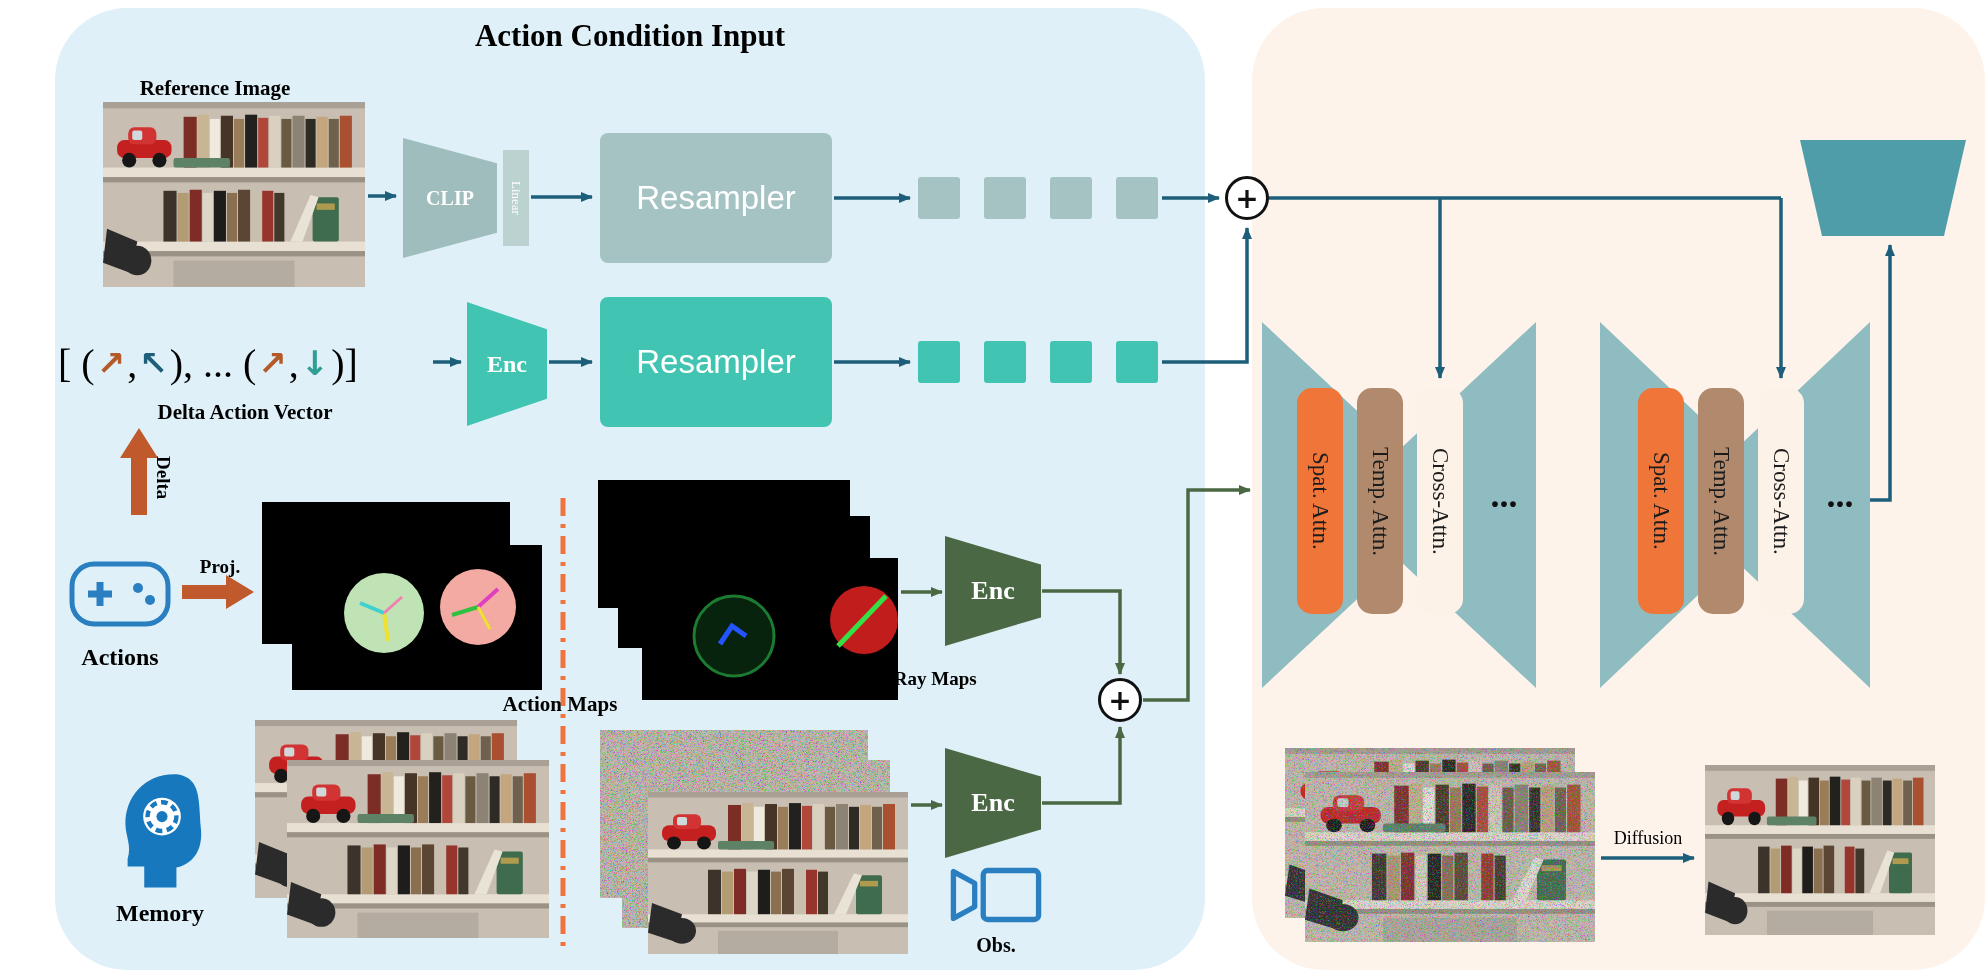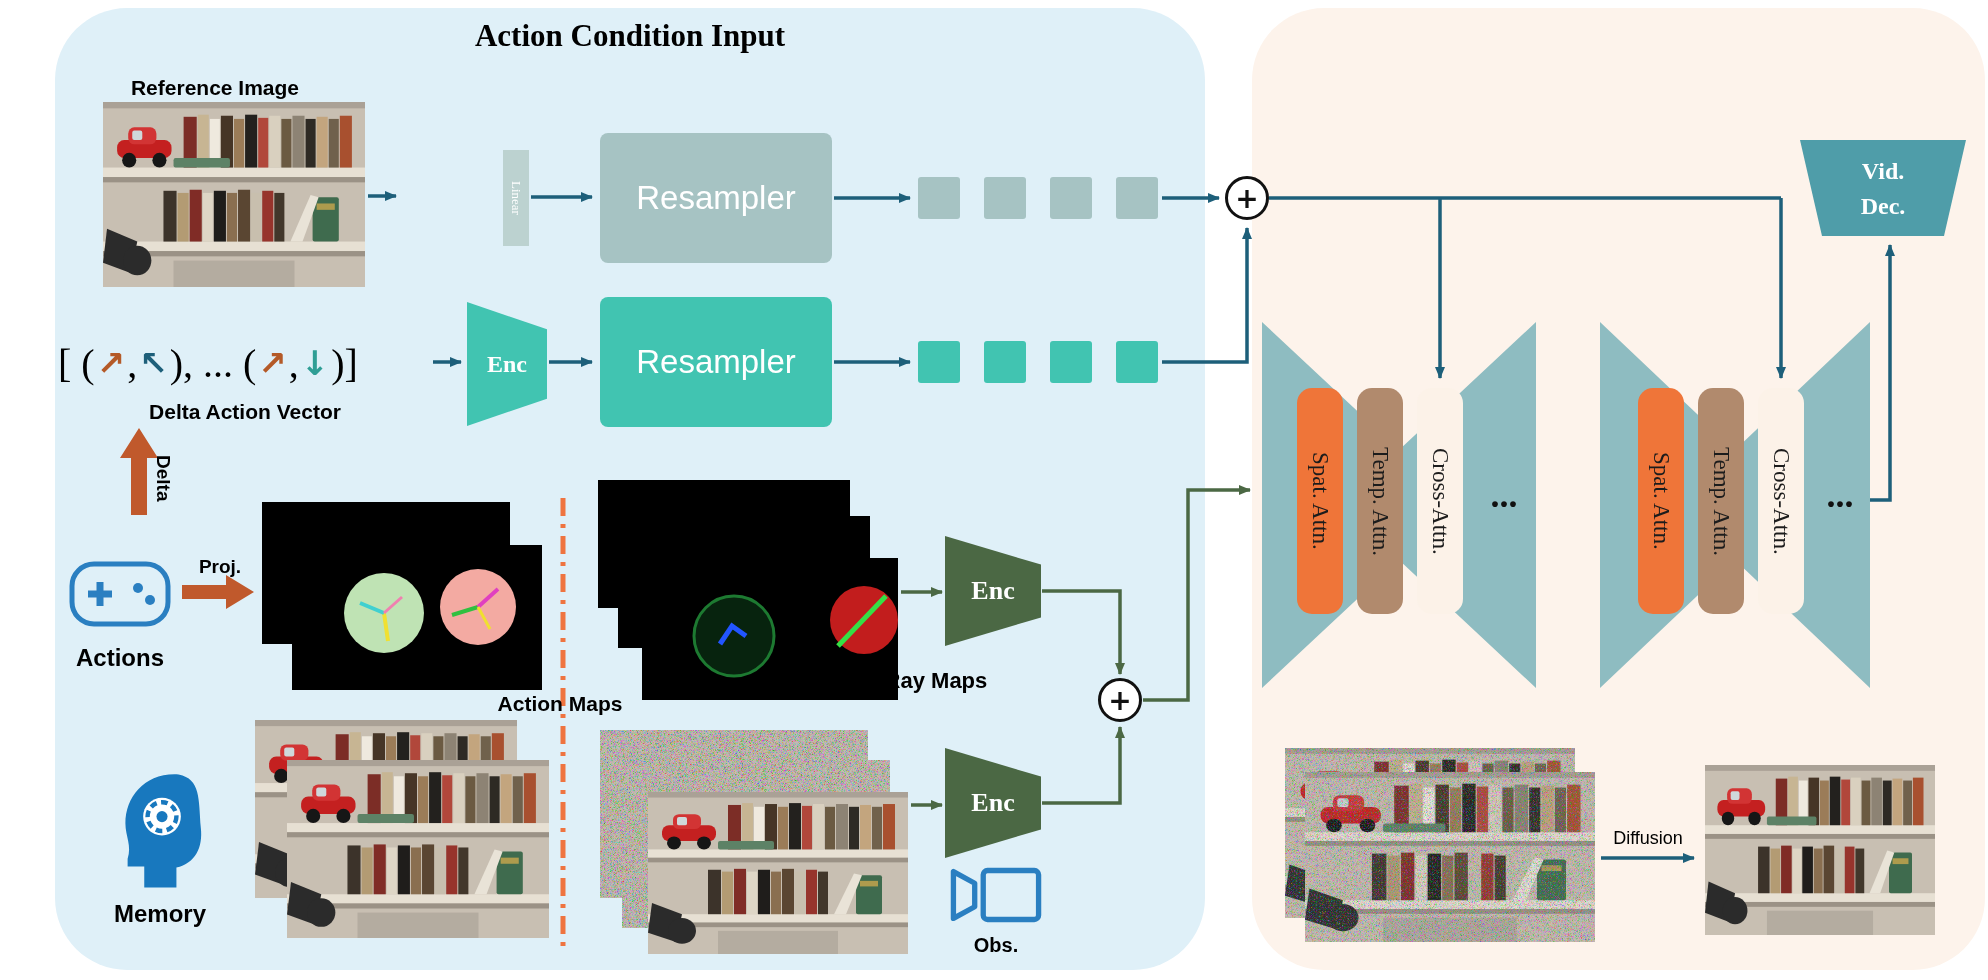--- a/index.html
+++ b/index.html
@@ -3,21 +3,21 @@
 <meta charset="utf-8">
 <style>
   html,body{margin:0;padding:0;background:#fff;}
   .canvas{position:relative;width:1988px;height:980px;background:#fff;overflow:hidden;
           font-family:"Liberation Serif",serif;}
   .panel{position:absolute;border-radius:72px;}
   .panel-left{left:55px;top:8px;width:1150px;height:962px;background:#dff0f8;}
   .panel-right{left:1252px;top:8px;width:733px;height:962px;background:#fdf3eb;}
   .title{position:absolute;font-weight:700;font-size:31px;color:#000;text-align:center;}
   .lbl{position:absolute;font-weight:700;color:#000;text-align:center;line-height:1.15;
-       font-family:Liberation Sans, sans-serif;}
+       font-family:Liberation Serif, serif;}
   .overlay{position:absolute;left:0;top:0;pointer-events:none;}
   .img{position:absolute;overflow:hidden;background:#c8bfb2;}
   .img svg{display:block;}
   .frame{position:absolute;background:#000;}
   .trap{position:absolute;display:flex;align-items:center;justify-content:center;
         color:#fff;font-weight:700;font-family:"Liberation Serif",serif;}
   .resampler{position:absolute;border-radius:8px;display:flex;align-items:center;justify-content:center;
              color:#fff;font-family:"Liberation Sans",sans-serif;font-size:33px;font-weight:400;}
   .sq{position:absolute;width:42px;height:42px;border-radius:3px;}
   .sq-gray{background:#a6c3c3;}
@@ -151,20 +151,24 @@
 
   <div class="title" style="left:330px;top:18px;width:600px;">Action Condition Input</div>
 
   <div class="lbl" style="left:90px;top:76px;width:250px;font-size:21px;">Reference Image</div>
   <div class="img" style="left:103px;top:102px;width:262px;height:185px;">
     <svg viewBox="0 0 260 175" preserveAspectRatio="none" width="100%" height="100%">
         <use href="#shelf"></use>
       </svg>
   </div>
 
+  <div class="trap" style="left:403px;top:138px;width:94px;height:120px;background:#9fbdbd;font-size:20px;
+       clip-path:polygon(0 0,100% 21%,100% 79%,0 100%);">
+    <span>CLIP</span>
+  </div>
   <div class="trap" style="left:503px;top:150px;width:26px;height:96px;background:#bcd2d0;">
     <span class="vtext" style="font-size:13px;font-weight:400;">Linear</span>
   </div>
   <div class="resampler" style="left:600px;top:133px;width:232px;height:130px;background:#a6c3c3;">
     <span>Resampler</span>
   </div>
   <div class="sq sq-gray" style="left:918px;top:177px;"></div>
   <div class="sq sq-gray" style="left:984px;top:177px;"></div>
   <div class="sq sq-gray" style="left:1050px;top:177px;"></div>
   <div class="sq sq-gray" style="left:1116px;top:177px;"></div>
@@ -229,21 +233,21 @@
   <div class="frame" style="left:642px;top:558px;width:256px;height:142px;">
     <svg viewBox="0 0 256 142" width="100%" height="100%">
       <circle cx="92" cy="78" r="40" fill="#07230e" stroke="#1d7a31" stroke-width="3"></circle>
       <polyline points="78,86 90,68 104,78" fill="none" stroke="#2255ff" stroke-width="5"></polyline>
       <circle cx="222" cy="62" r="34" fill="#c21d1d"></circle>
       <line x1="196" y1="88" x2="244" y2="38" stroke="#35e045" stroke-width="5"></line>
     </svg>
   </div>
 
   <div class="lbl" style="left:470px;top:692px;width:180px;font-size:21px;">Action Maps</div>
-  <div class="lbl" style="left:832px;top:668px;width:170px;font-size:22px;">&amp;&amp; Ray Maps</div>
+  <div class="lbl" style="left:832px;top:668px;width:170px;font-size:19px;">&amp;&amp; Ray Maps</div>
 
   <div class="trap" style="left:945px;top:536px;width:96px;height:110px;background:#4b6844;font-size:26px;
        clip-path:polygon(0 0,100% 26%,100% 74%,0 100%);">
     <span>Enc</span>
   </div>
 
   <svg style="position:absolute;left:112px;top:770px;" width="100" height="122" viewBox="0 0 90 110">
     <path d="M60 4 C30 2 12 24 12 48 C12 60 18 68 14 80 L14 87 H29 L29 106 H58 L58 88 C75 84 82 70 80 52 C78 26 80 8 60 4 Z" fill="#1878be"></path>
     <circle cx="45" cy="42" r="17" fill="#ffffff"></circle>
     <circle cx="45" cy="42" r="13" fill="none" stroke="#1878be" stroke-width="4" stroke-dasharray="6 4"></circle>
@@ -287,25 +291,20 @@
     <span>+</span>
   </div>
 
   <svg style="position:absolute;left:946px;top:862px;" width="100" height="66" viewBox="0 0 92 62">
     <polygon points="26,20 6,9 6,53 26,42" fill="none" stroke="#2a7fc1" stroke-width="5" stroke-linejoin="round"></polygon>
     <rect x="34" y="8" width="52" height="46" rx="4" fill="none" stroke="#2a7fc1" stroke-width="5"></rect>
   </svg>
   <div class="lbl" style="left:948px;top:934px;width:96px;font-size:20px;">Obs.</div>
 
 
-  <div style="position:absolute;left:1810px;top:148px;width:146px;height:82px;display:flex;flex-direction:column;
-       align-items:center;justify-content:center;color:#fff;font-weight:700;font-size:24px;line-height:1.45;">
-    <span>Vid.</span>
-    <span>Dec.</span>
-  </div>
 
   <div class="pill" style="left:1297px;background:#ef7539;">
     <span>Spat. Attn.</span>
   </div>
   <div class="pill" style="left:1357px;background:#b18a6d;">
     <span>Temp. Attn.</span>
   </div>
   <div class="pill" style="left:1417px;background:#fcf2e8;">
     <span>Cross-Attn.</span>
   </div>

